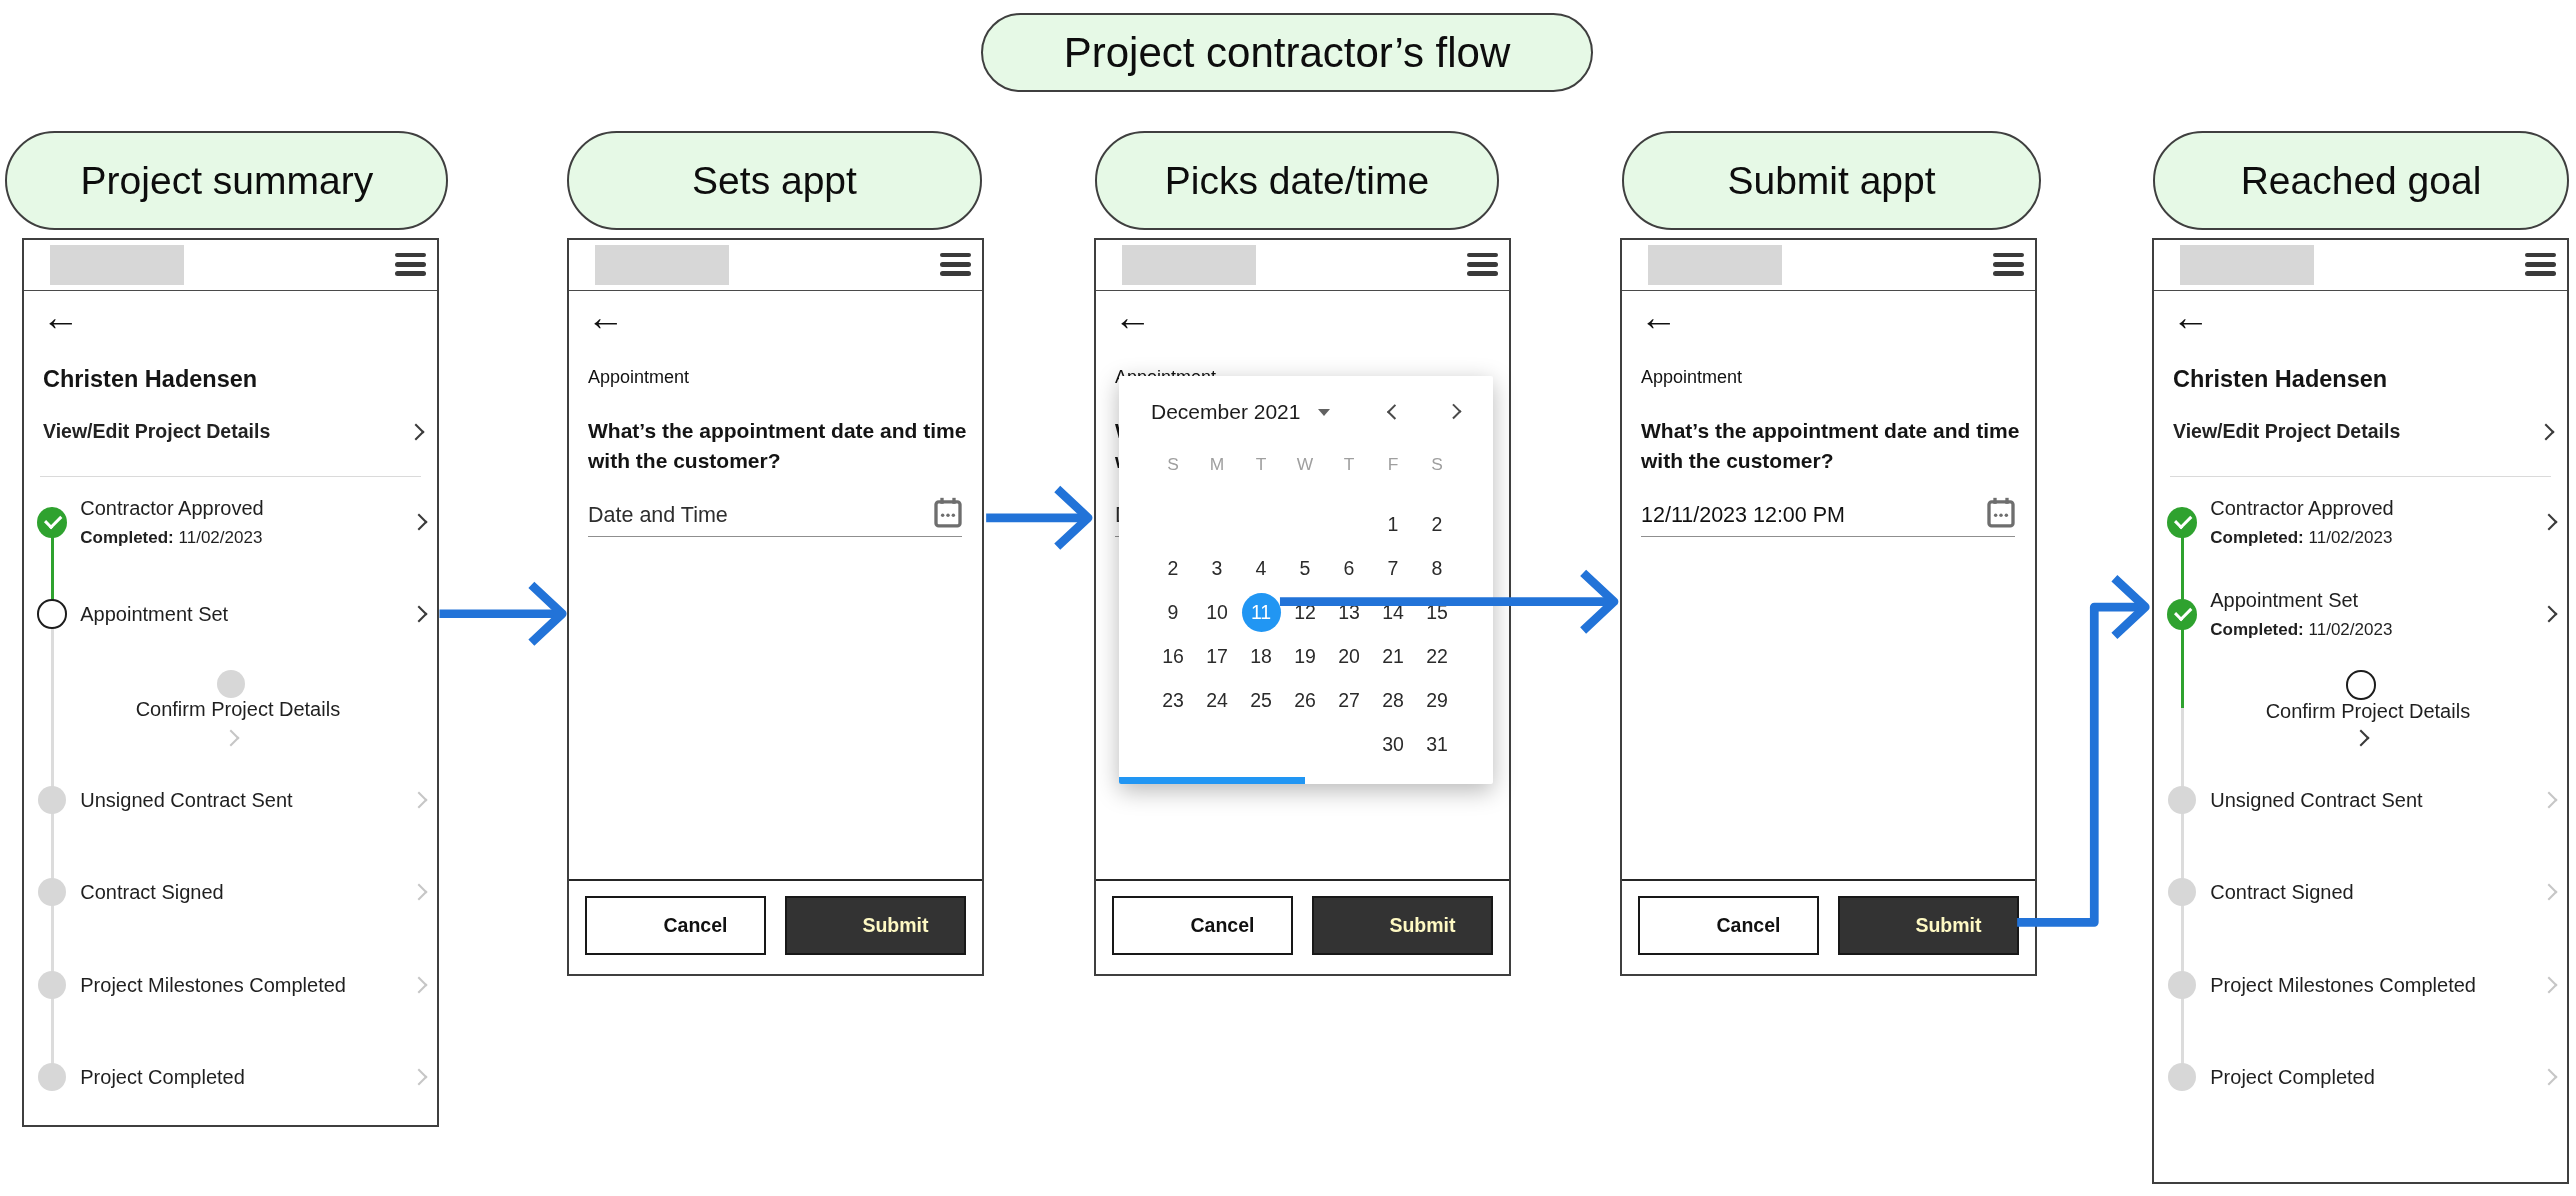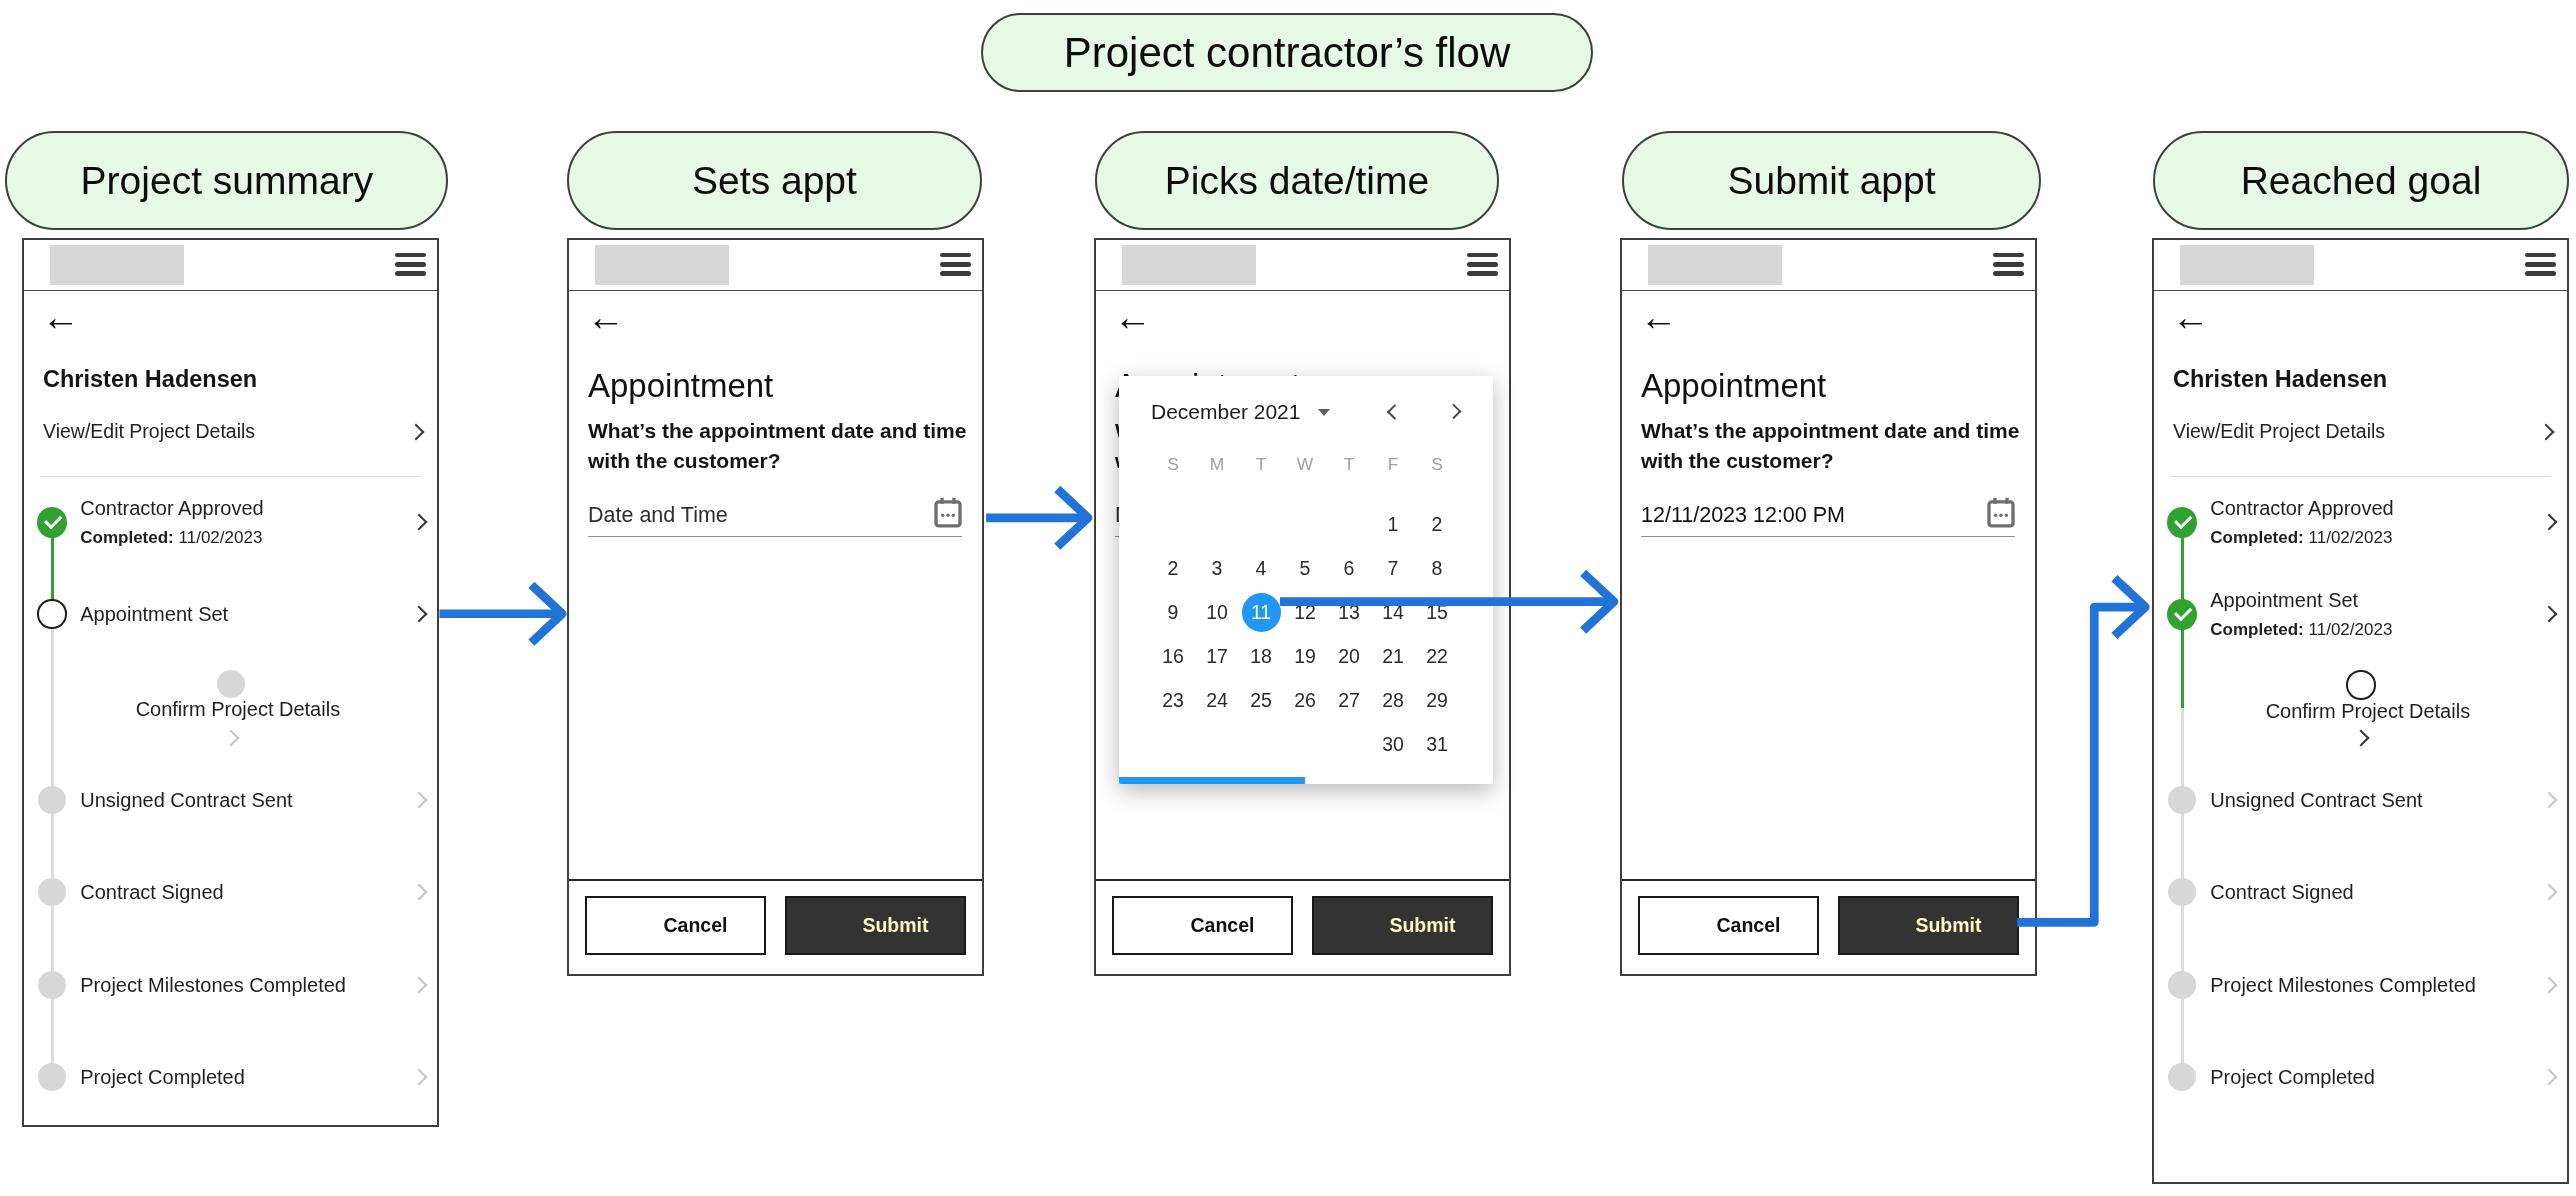--- a/index.html
+++ b/index.html
@@ -28,21 +28,21 @@
 
   .header{position:absolute;left:0;right:0;top:0;height:50px;border-bottom:1.3px solid #4a4a4a;}
   .logo-rect{position:absolute;left:25.5px;top:4.7px;width:134px;height:40px;background:#d7d7d7;}
   .hamburger{position:absolute;right:10.7px;top:12.7px;display:flex;flex-direction:column;gap:4.7px;cursor:pointer;}
   .hamburger i{display:block;width:31px;height:4.7px;background:#3a3a3a;border-radius:2.7px;}
 
   .back{position:absolute;left:17.4px;top:58px;font-size:38px;font-weight:700;color:#111;line-height:1;cursor:pointer;}
 
   
   .name{position:absolute;left:19px;top:126px;font-size:23.5px;font-weight:700;color:#151515;}
-  .viewedit{position:absolute;left:19px;right:14.8px;top:180px;display:flex;justify-content:space-between;align-items:center;font-size:19.5px;color:#222;cursor:pointer;}
+  .viewedit{position:absolute;left:19px;right:14.8px;top:180px;display:flex;justify-content:space-between;align-items:center;font-size:19.5px;color:#222;cursor:pointer;font-weight:bold;}
   .list-divider{position:absolute;left:16px;right:16px;top:236px;border-top:1.3px solid #dadada;}
 
   .chev{width:10px;height:10px;border-top:2.7px solid #3a3a3a;border-right:2.7px solid #3a3a3a;transform:rotate(45deg);flex:none;}
   .chev.dim{border-color:#c6c6c6;}
 
   .rail{position:absolute;left:27px;width:2.7px;}
   .rail.green{background:#2fa22f;}
   .rail.gray{background:#dcdcdc;}
   #p1 .rail.green{top:282px;height:94px;}
   #p1 .rail.gray{top:376px;height:462px;}
@@ -56,21 +56,21 @@
   .dot .done::after{content:"";position:absolute;left:8px;top:8.7px;width:13.4px;height:6.7px;
       border-left:3.4px solid #fff;border-bottom:3.4px solid #fff;transform:rotate(-45deg);}
   .dot .current{width:25.5px;height:25.5px;border-radius:50%;background:#fff;border:2.7px solid #1d1d1d;box-sizing:content-box;}
   .dot .todo{width:28px;height:28px;border-radius:50%;background:#d7d7d7;}
   .step .body{margin-left:13.4px;flex:1;}
   .step .title{font-size:20px;color:#1f1f1f;}
   .step .sub{font-size:17px;color:#1f1f1f;margin-top:8px;}
   .step .sub b{font-weight:700;}
 
   
-  .heading{position:absolute;left:19px;top:127px;font-size:33px;font-weight:500;color:#111;}
+  .heading{position:absolute;left:19px;top:127px;font-size:18px;font-weight:500;color:#111;}
   .question{position:absolute;left:19px;top:176px;width:381px;font-size:21px;font-weight:700;line-height:1.45;color:#141414;}
   .field{position:absolute;left:19px;right:20px;top:250px;height:47px;border-bottom:1.3px solid #8f8f8f;
          display:flex;align-items:flex-end;justify-content:space-between;padding-bottom:8px;box-sizing:border-box;cursor:text;}
   .field .val{font-size:21.5px;color:#2e2e2e;}
   .field .val.filled{color:#101010;}
   .footer-divider{position:absolute;left:0;right:0;top:639px;border-top:2px solid #262626;}
   .btnrow{position:absolute;left:16px;right:16px;top:656px;display:flex;gap:19px;}
   .btn{flex:1;height:59px;display:flex;align-items:center;justify-content:center;font-size:19.5px;font-weight:700;box-sizing:border-box;cursor:pointer;padding-left:40px;}
   .btn.cancel{background:#fff;border:2px solid #181818;color:#111;}
   .btn.submit{background:#333;border:2px solid #181818;color:#fef9c3;}

